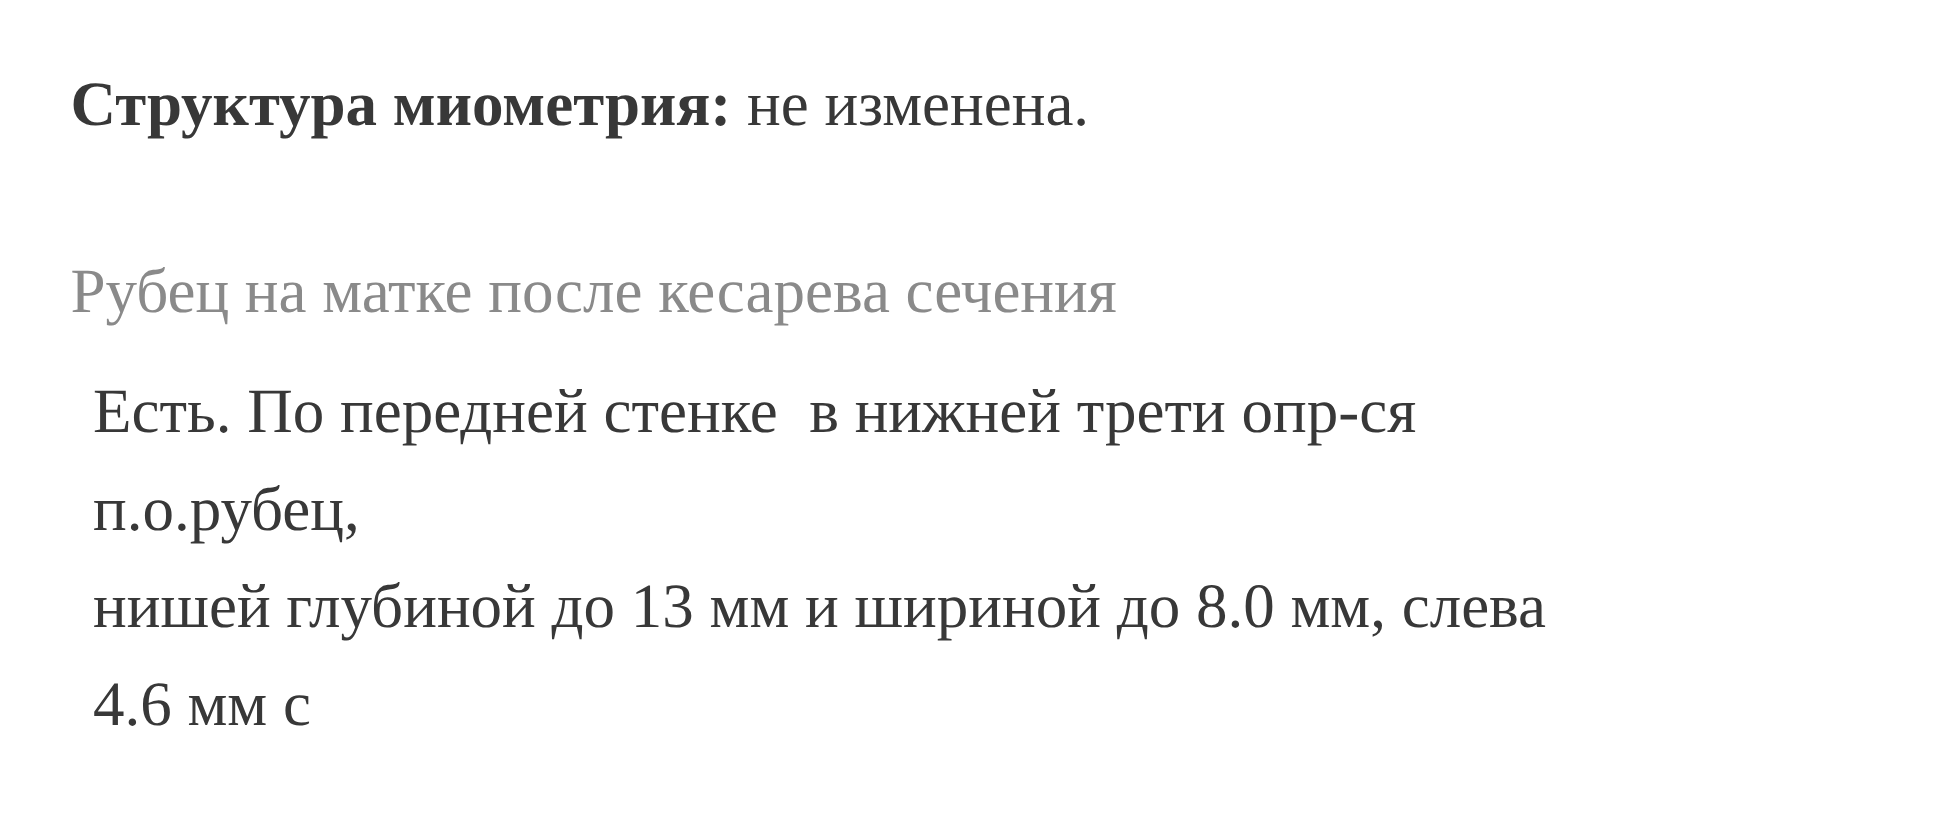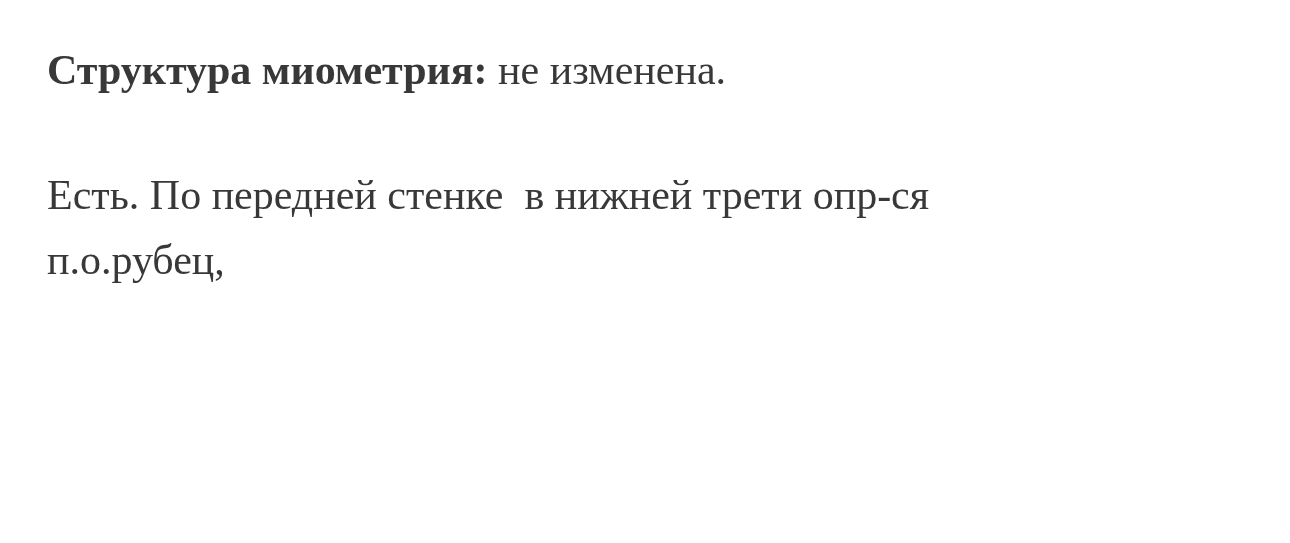--- a/index.html
+++ b/index.html
@@ -27,31 +27,33 @@
   }
   .structure-line .bold {
     font-weight: bold;
   }
   .section-title {
     margin: 0;
     color: #8a8a8a;
     white-space: pre-wrap;
   }
   .scar-text {
-    margin: 0;
+    margin: 15px;
   }
   .scar-line {
     white-space: pre-wrap;
   }
 </style>
 </head>
 <body>
 
 <div class="doc">
 
   <p class="structure-line"><span class="bold">Структура миометрия:</span><span> не изменена.</span></p>
 
+  <p class="section-title">Рубец на матке после кесарева сечения</p>
 
   <div class="scar-text">
     <div class="scar-line">Есть. По передней стенке  в нижней трети опр-ся п.о.рубец,</div>
+    <div class="scar-line">нишей глубиной до 13 мм и шириной до 8.0 мм, слева 4.6 мм с</div>
   </div>
 
 </div>
 
 </body></html>

